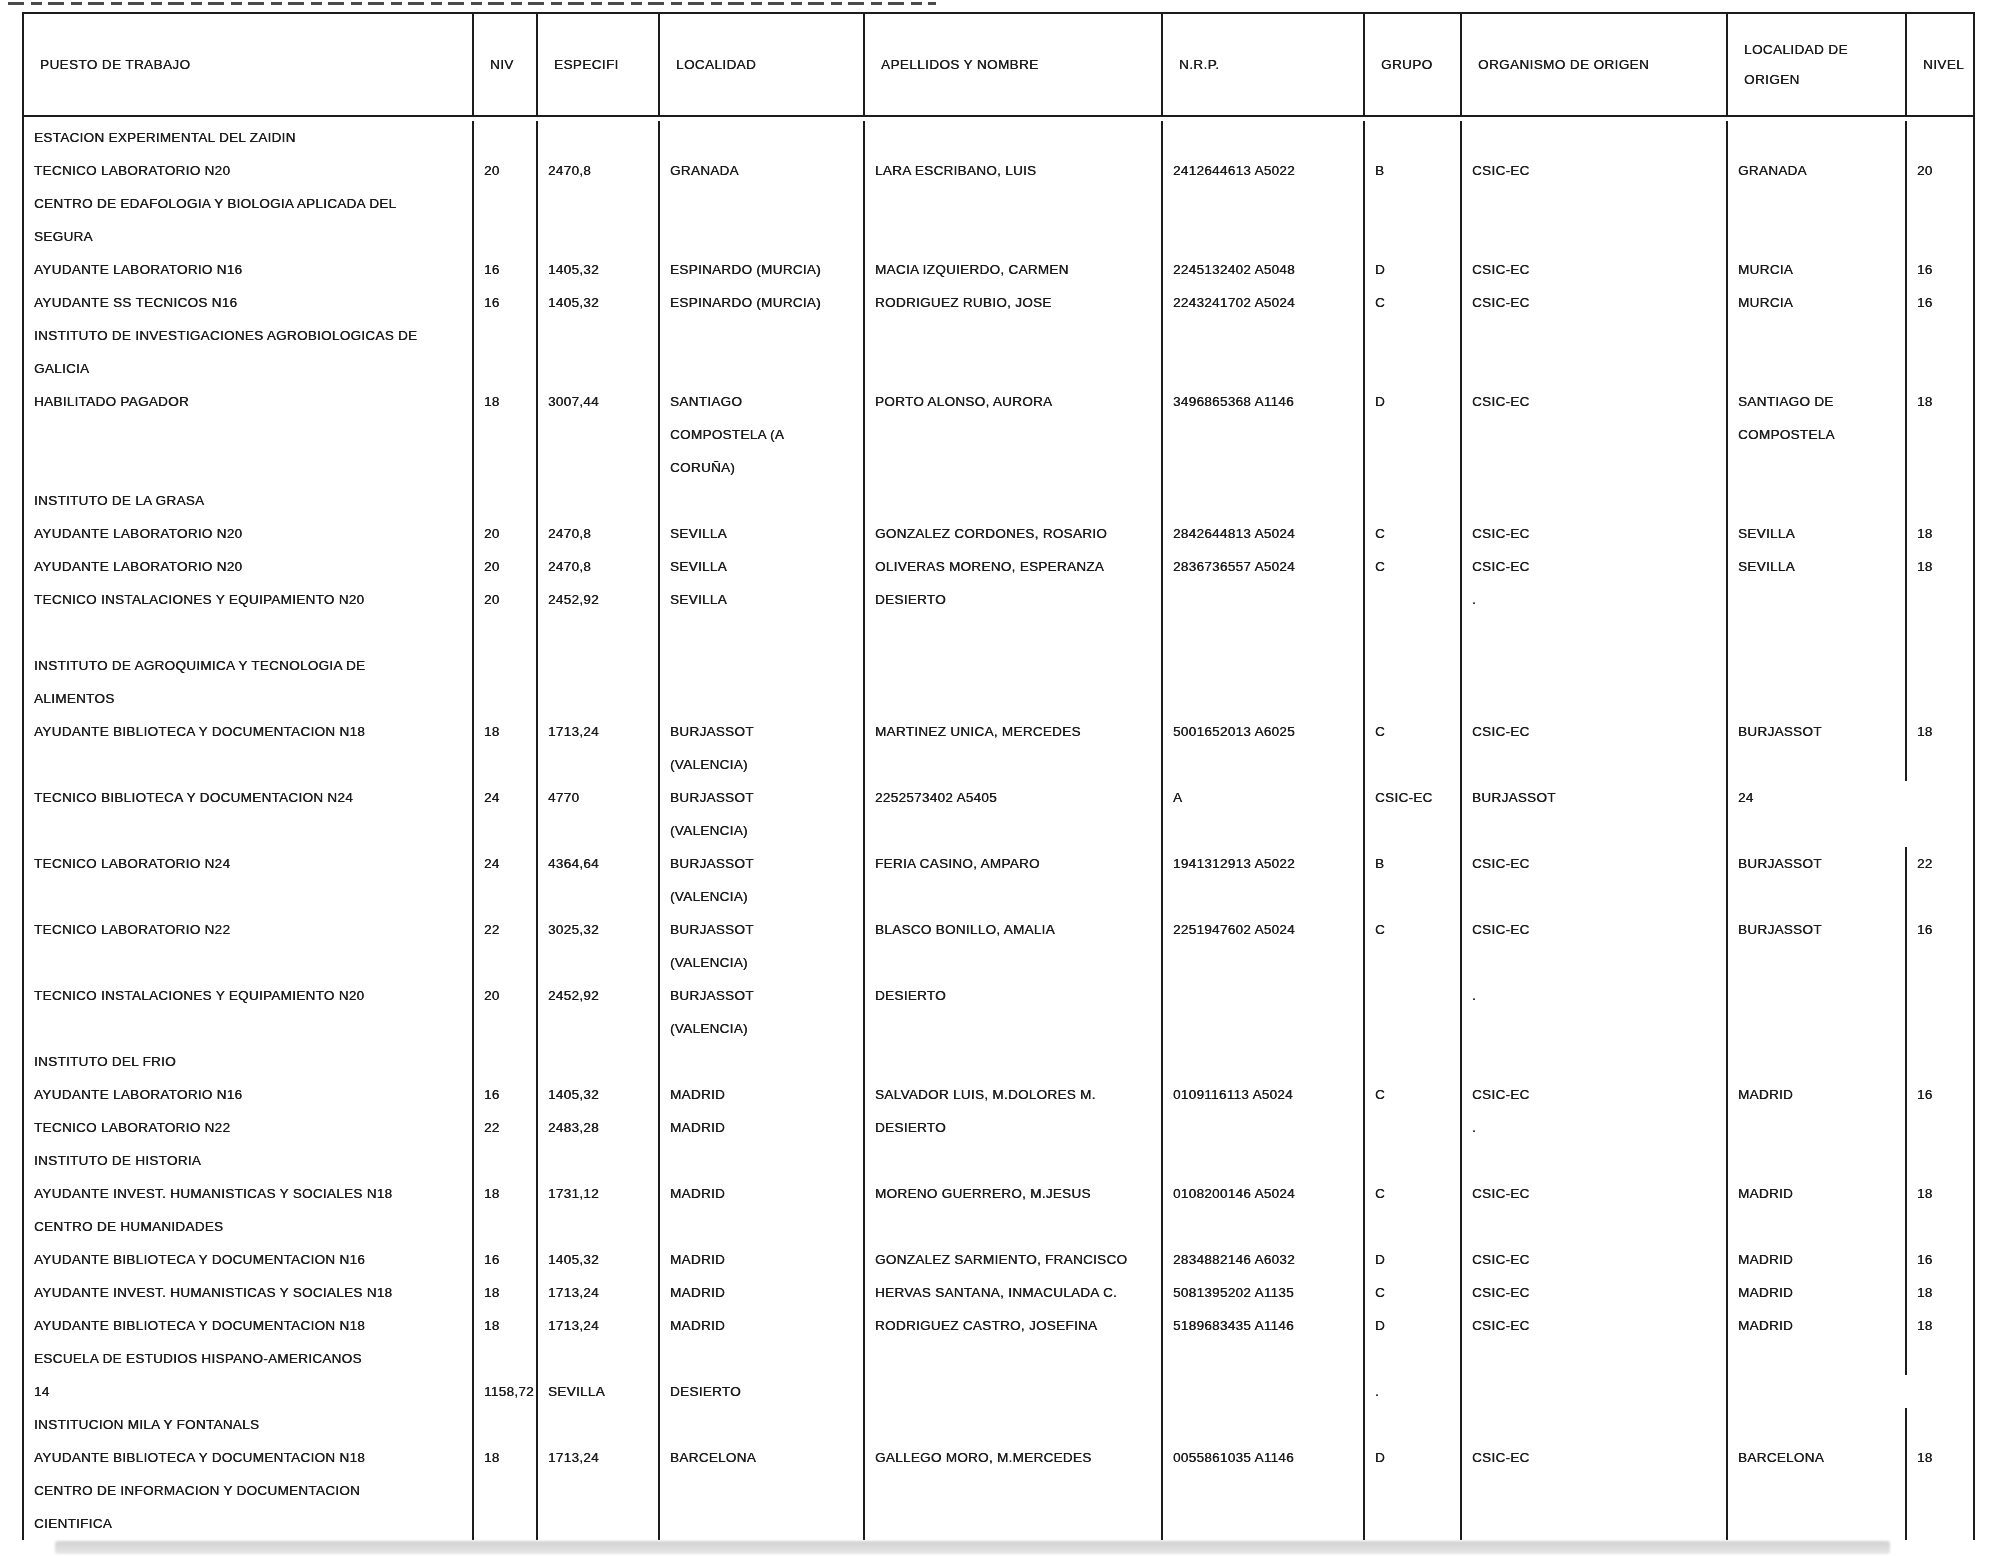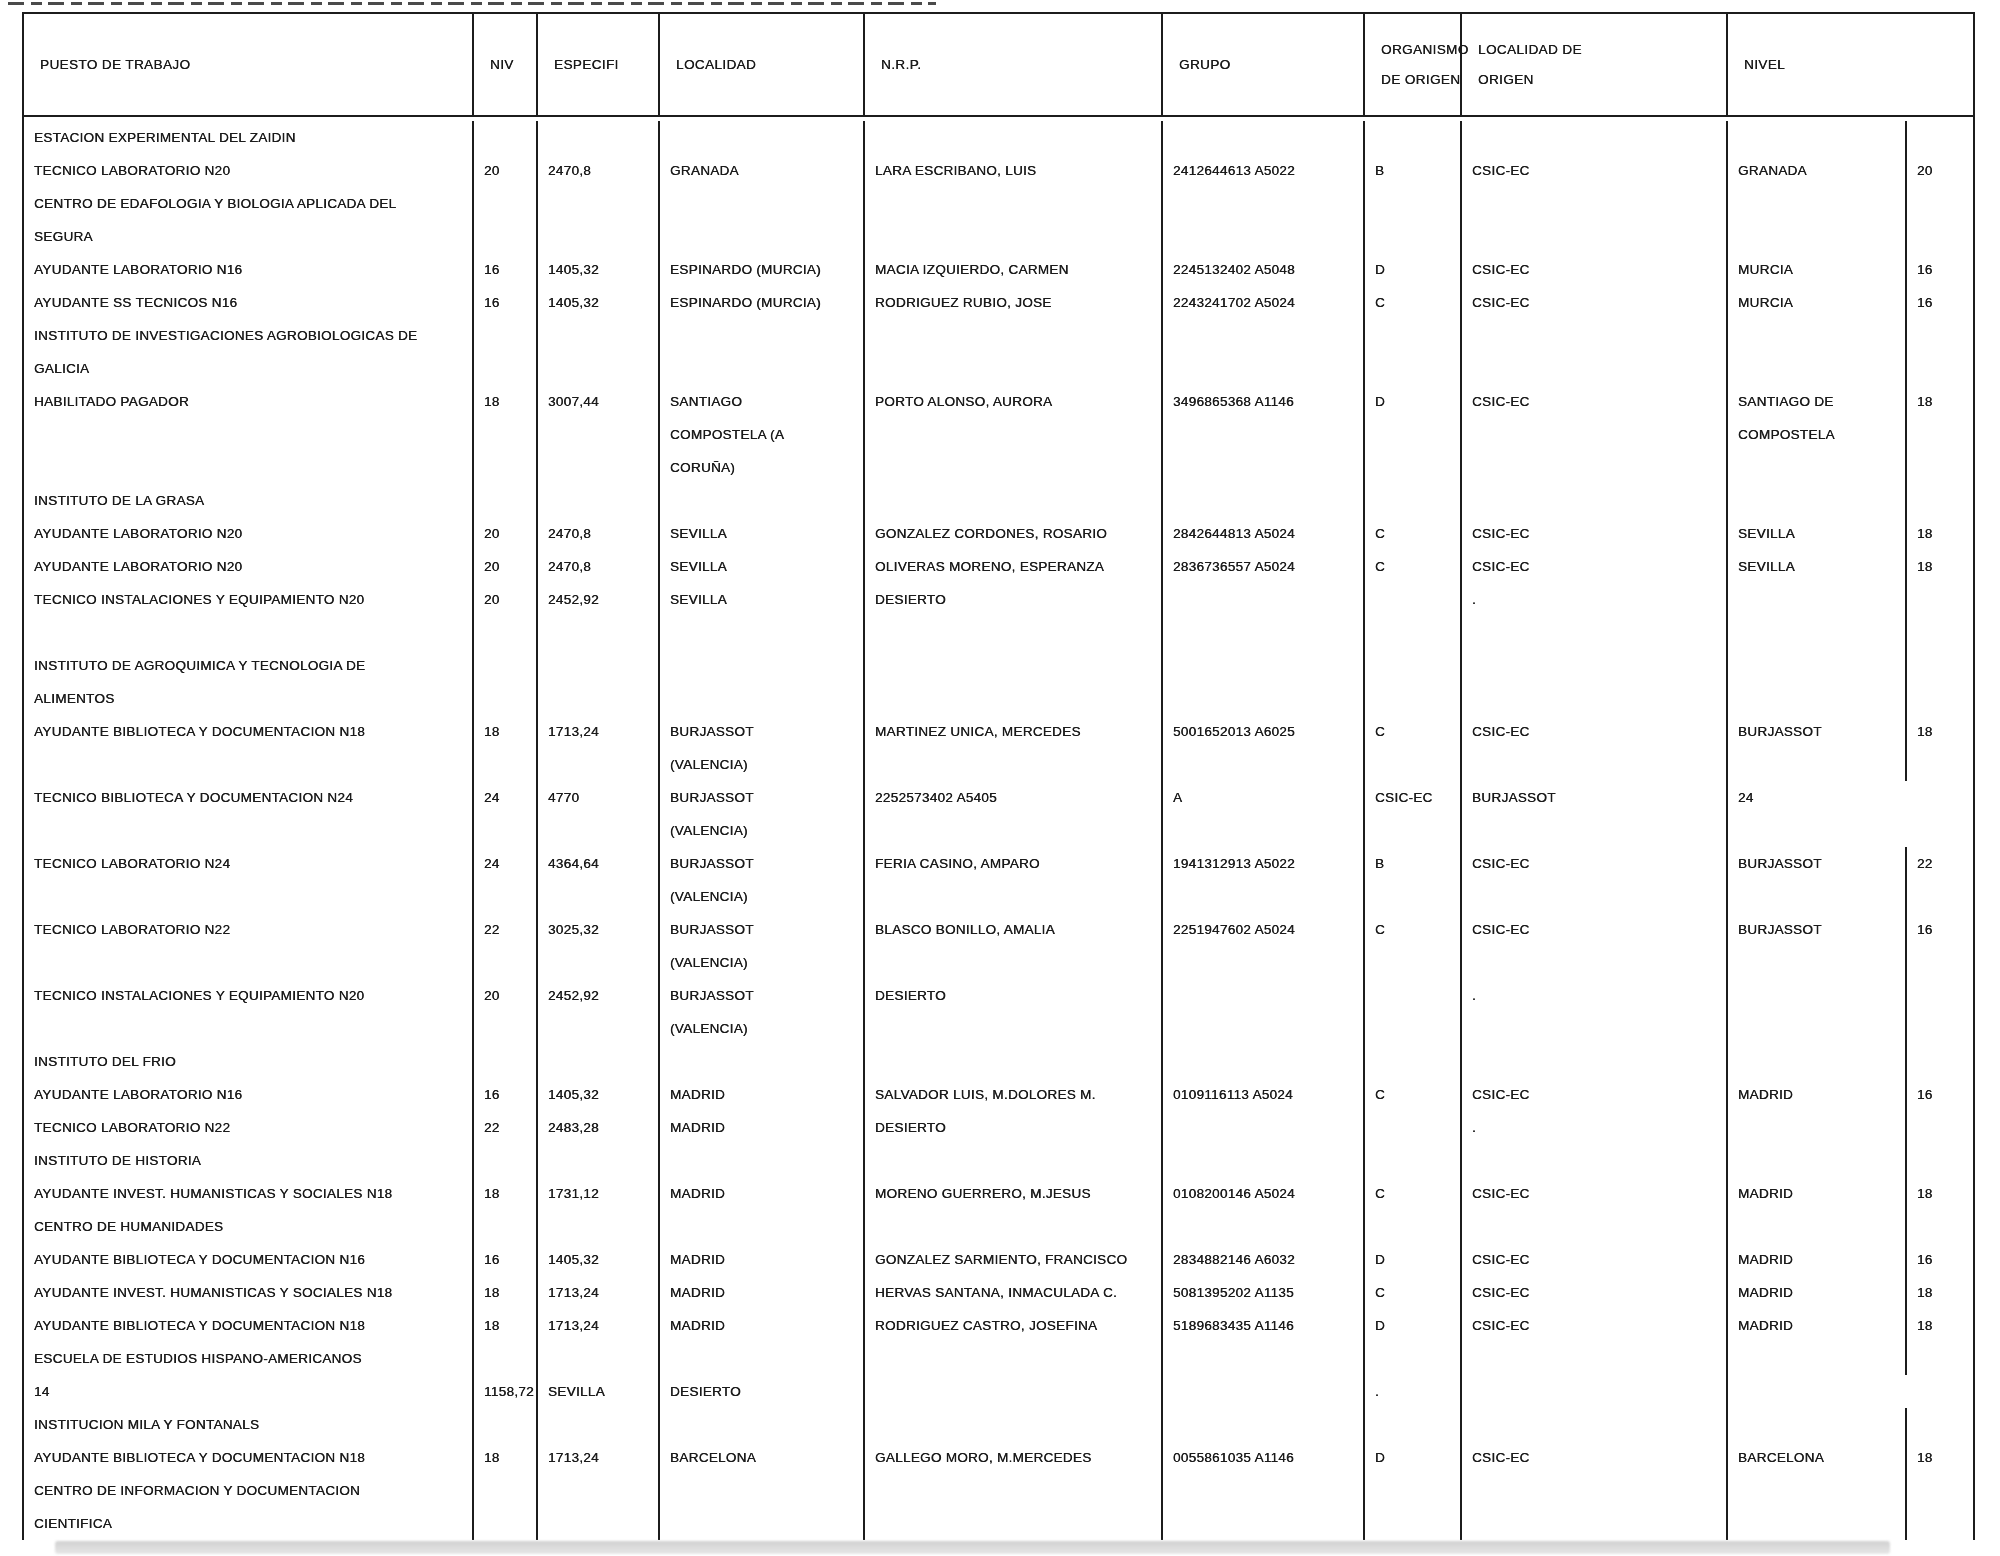--- a/index.html
+++ b/index.html
@@ -83,20 +83,21 @@
 <body>
 
 <div class="scan-dash"></div>
 
 <div class="doc-table">
   <div class="hrow">
     <div class="hcell">PUESTO DE TRABAJO</div>
     <div class="hcell">NIV</div>
     <div class="hcell">ESPECIFI</div>
     <div class="hcell">LOCALIDAD</div>
+    <div class="hcell">APELLIDOS Y NOMBRE</div>
     <div class="hcell">N.R.P.</div>
     <div class="hcell">GRUPO</div>
     <div class="hcell">ORGANISMO DE ORIGEN</div>
     <div class="hcell">LOCALIDAD DE
 ORIGEN</div>
     <div class="hcell">NIVEL</div>
   </div>
   <div class="tbody">
       <div class="row">
         <div class="cell col-puesto">ESTACION EXPERIMENTAL DEL ZAIDIN</div>

